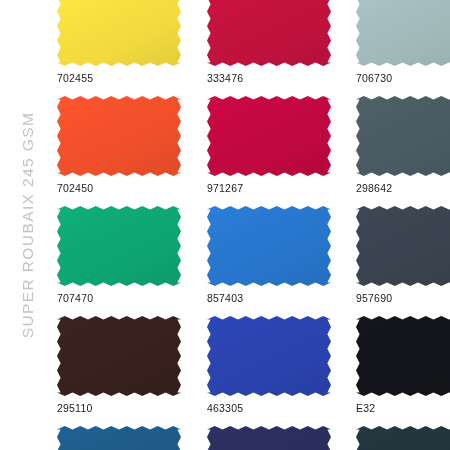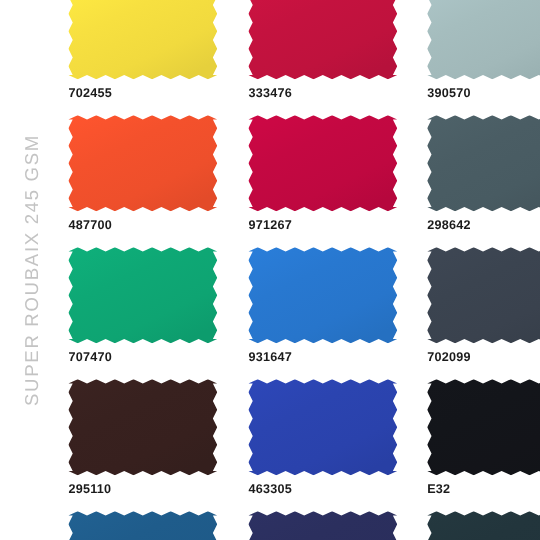--- a/index.html
+++ b/index.html
@@ -90,21 +90,20 @@
 
   .swatch-label {
     position: absolute;
     left: 0px;
     top: 86px;
     font-size: 10.5px;
     color: #1b1b1b;
     letter-spacing: 0.2px;
     font-family: "Liberation Sans", sans-serif;
     white-space: nowrap;
-    font-weight: bold;
   }
 </style>
 </head>
 <body>
 
 <div id="page">
 
   <div id="vertical-title-wrap">
     <div id="vertical-title">SUPER ROUBAIX 245 GSM</div>
   </div>
@@ -156,41 +155,41 @@
                     <stop offset="0%" stop-color="rgb(173,198,200)"></stop>
                     <stop offset="38%" stop-color="#a5bdbe"></stop>
                     <stop offset="75%" stop-color="rgb(161,184,185)"></stop>
                     <stop offset="100%" stop-color="rgb(153,176,177)"></stop>
                   </linearGradient>
                 </defs>
                 <polygon points="0.00,0.00 124.00,0.00 124.00,80.00 124.00,76.40 116.25,80.00 108.50,76.40 100.75,80.00 93.00,76.40 85.25,80.00 77.50,76.40 69.75,80.00 62.00,76.40 54.25,80.00 46.50,76.40 38.75,80.00 31.00,76.40 23.25,80.00 15.50,76.40 7.75,80.00 0.00,76.40 3.60,76.40 0.00,69.12 3.60,61.84 0.00,54.56 3.60,47.28 0.00,40.00 3.60,32.72 0.00,25.44 3.60,18.16 0.00,10.88 3.60,3.60" fill="url(#sg2)"></polygon>
               </svg>
             </div>
           </div>
-          <div class="swatch-label">390570</div>
+          <div class="swatch-label">706730</div>
         </div>
       </div>
       <div class="grid-row">
         <div class="cell col-0">
           <div class="swatch">
             <div class="swatch-body">
               <svg viewBox="0 0 124 80" preserveAspectRatio="none">
                 <defs>
                   <linearGradient id="sg3" x1="0" y1="0" x2="0.75" y2="1">
                     <stop offset="0%" stop-color="rgb(255,85,46)"></stop>
                     <stop offset="38%" stop-color="#f4512c"></stop>
                     <stop offset="75%" stop-color="rgb(238,79,43)"></stop>
                     <stop offset="100%" stop-color="rgb(227,75,41)"></stop>
                   </linearGradient>
                 </defs>
                 <polygon points="0.00,3.60 7.75,0.00 15.50,3.60 23.25,0.00 31.00,3.60 38.75,0.00 46.50,3.60 54.25,0.00 62.00,3.60 69.75,0.00 77.50,3.60 85.25,0.00 93.00,3.60 100.75,0.00 108.50,3.60 116.25,0.00 124.00,3.60 120.40,3.60 124.00,10.88 120.40,18.16 124.00,25.44 120.40,32.72 124.00,40.00 120.40,47.28 124.00,54.56 120.40,61.84 124.00,69.12 120.40,76.40 124.00,76.40 116.25,80.00 108.50,76.40 100.75,80.00 93.00,76.40 85.25,80.00 77.50,76.40 69.75,80.00 62.00,76.40 54.25,80.00 46.50,76.40 38.75,80.00 31.00,76.40 23.25,80.00 15.50,76.40 7.75,80.00 0.00,76.40 3.60,76.40 0.00,69.12 3.60,61.84 0.00,54.56 3.60,47.28 0.00,40.00 3.60,32.72 0.00,25.44 3.60,18.16 0.00,10.88 3.60,3.60" fill="url(#sg3)"></polygon>
               </svg>
             </div>
           </div>
-          <div class="swatch-label">487700</div>
+          <div class="swatch-label">702450</div>
         </div>
         <div class="cell col-1">
           <div class="swatch">
             <div class="swatch-body">
               <svg viewBox="0 0 124 80" preserveAspectRatio="none">
                 <defs>
                   <linearGradient id="sg4" x1="0" y1="0" x2="0.75" y2="1">
                     <stop offset="0%" stop-color="rgb(206,8,69)"></stop>
                     <stop offset="38%" stop-color="#c40842"></stop>
                     <stop offset="75%" stop-color="rgb(191,8,64)"></stop>
@@ -250,39 +249,39 @@
                     <stop offset="0%" stop-color="rgb(42,126,218)"></stop>
                     <stop offset="38%" stop-color="#2878d0"></stop>
                     <stop offset="75%" stop-color="rgb(39,117,203)"></stop>
                     <stop offset="100%" stop-color="rgb(37,112,193)"></stop>
                   </linearGradient>
                 </defs>
                 <polygon points="0.00,3.60 7.75,0.00 15.50,3.60 23.25,0.00 31.00,3.60 38.75,0.00 46.50,3.60 54.25,0.00 62.00,3.60 69.75,0.00 77.50,3.60 85.25,0.00 93.00,3.60 100.75,0.00 108.50,3.60 116.25,0.00 124.00,3.60 120.40,3.60 124.00,10.88 120.40,18.16 124.00,25.44 120.40,32.72 124.00,40.00 120.40,47.28 124.00,54.56 120.40,61.84 124.00,69.12 120.40,76.40 124.00,76.40 116.25,80.00 108.50,76.40 100.75,80.00 93.00,76.40 85.25,80.00 77.50,76.40 69.75,80.00 62.00,76.40 54.25,80.00 46.50,76.40 38.75,80.00 31.00,76.40 23.25,80.00 15.50,76.40 7.75,80.00 0.00,76.40 3.60,76.40 0.00,69.12 3.60,61.84 0.00,54.56 3.60,47.28 0.00,40.00 3.60,32.72 0.00,25.44 3.60,18.16 0.00,10.88 3.60,3.60" fill="url(#sg7)"></polygon>
               </svg>
             </div>
           </div>
-          <div class="swatch-label">931647</div>
+          <div class="swatch-label">857403</div>
         </div>
         <div class="cell col-2">
           <div class="swatch">
             <div class="swatch-body">
               <svg viewBox="0 0 124 80" preserveAspectRatio="none">
                 <defs>
                   <linearGradient id="sg8" x1="0" y1="0" x2="0.75" y2="1">
                     <stop offset="0%" stop-color="rgb(62,71,84)"></stop>
                     <stop offset="38%" stop-color="#3b4450"></stop>
                     <stop offset="75%" stop-color="rgb(58,66,78)"></stop>
                     <stop offset="100%" stop-color="rgb(55,63,74)"></stop>
                   </linearGradient>
                 </defs>
                 <polygon points="0.00,3.60 7.75,0.00 15.50,3.60 23.25,0.00 31.00,3.60 38.75,0.00 46.50,3.60 54.25,0.00 62.00,3.60 69.75,0.00 77.50,3.60 85.25,0.00 93.00,3.60 100.75,0.00 108.50,3.60 116.25,0.00 124.00,3.60 124.00,80.00 124.00,76.40 116.25,80.00 108.50,76.40 100.75,80.00 93.00,76.40 85.25,80.00 77.50,76.40 69.75,80.00 62.00,76.40 54.25,80.00 46.50,76.40 38.75,80.00 31.00,76.40 23.25,80.00 15.50,76.40 7.75,80.00 0.00,76.40 3.60,76.40 0.00,69.12 3.60,61.84 0.00,54.56 3.60,47.28 0.00,40.00 3.60,32.72 0.00,25.44 3.60,18.16 0.00,10.88 3.60,3.60" fill="url(#sg8)"></polygon>
               </svg>
             </div>
           </div>
-          <div class="swatch-label">702099</div>
+          <div class="swatch-label">957690</div>
         </div>
       </div>
       <div class="grid-row">
         <div class="cell col-0">
           <div class="swatch">
             <div class="swatch-body">
               <svg viewBox="0 0 124 80" preserveAspectRatio="none">
                 <defs>
                   <linearGradient id="sg9" x1="0" y1="0" x2="0.75" y2="1">
                     <stop offset="0%" stop-color="rgb(59,35,33)"></stop>

